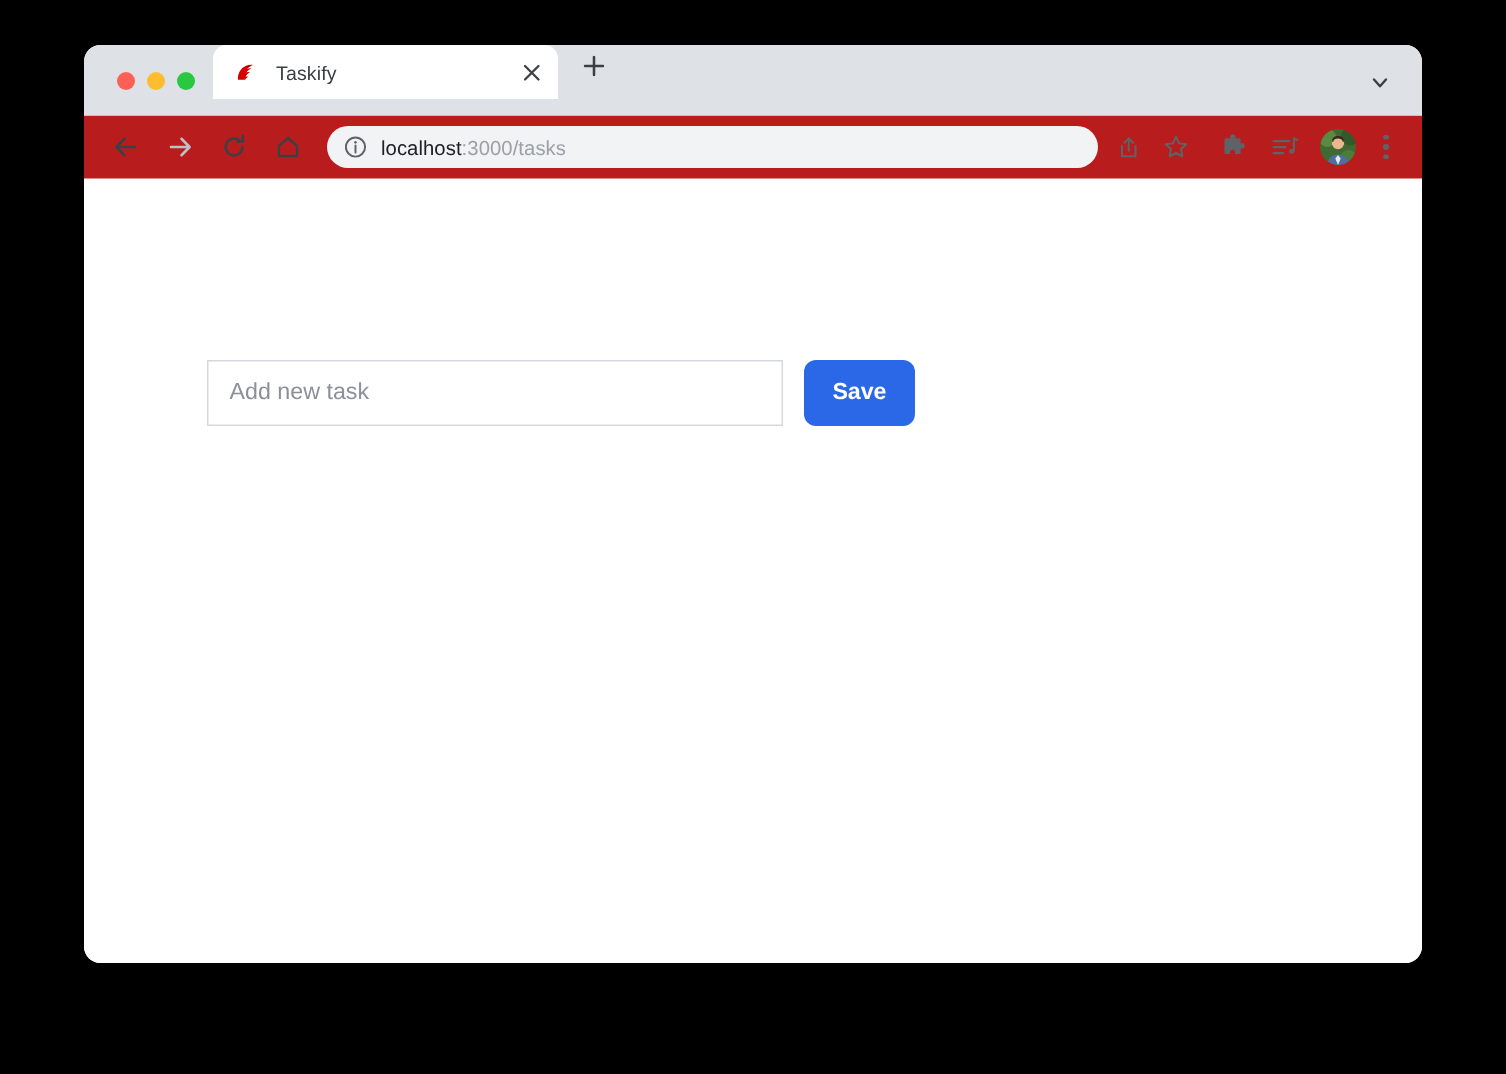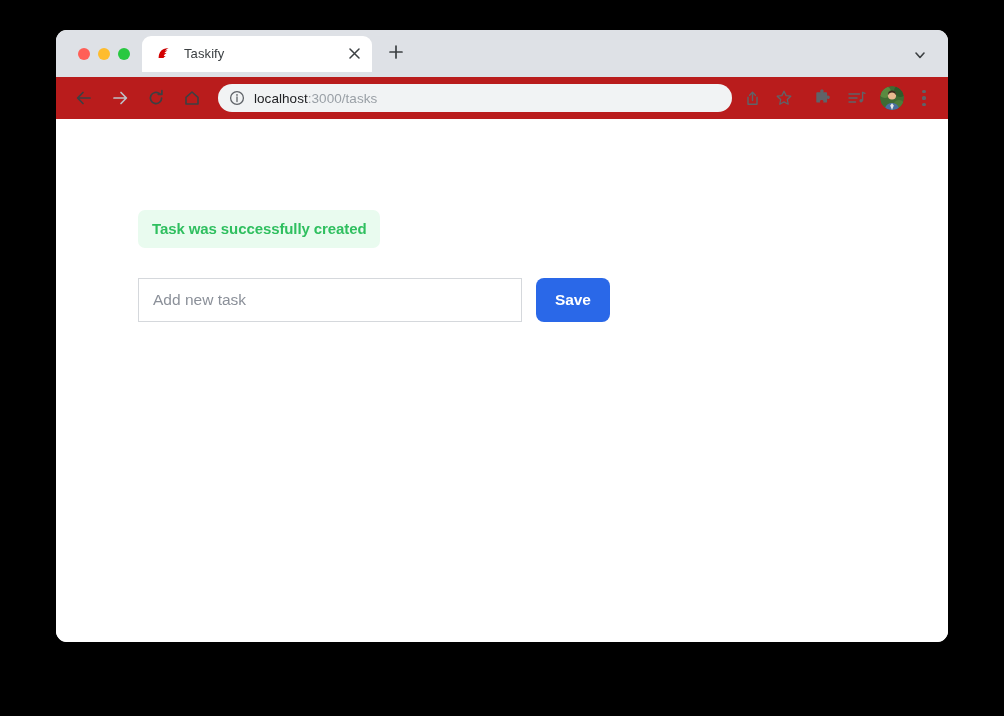--- a/index.html
+++ b/index.html
@@ -31,21 +31,21 @@
     background: #ffffff;
     box-shadow: 0 0 0 0 rgba(0,0,0,0);
   }
 
   
   .tab-strip {
     position: relative;
     height: 47px;
     background: #dee1e6;
     display: flex;
-    align-items: center;
+    align-items: flex-start;
     padding: 0;
   }
 
   .traffic-lights {
     display: flex;
     align-items: center;
     gap: 8px;
     padding: 0 10px 0 22px;
     height: 47px;
   }
@@ -424,21 +424,20 @@
       <div class="menu-dots">
         <i></i>
           <i></i>
           <i></i>
       </div>
     </div>
 
     <div class="page">
       <div class="content">
 
-        <div class="flash">Task was successfully created</div>
 
 
         <form class="task-form">
           <input class="task-input" type="text" placeholder="Add new task" style="">
           <button class="save-button" type="submit">Save</button>
         </form>
 
       </div>
     </div>
 

